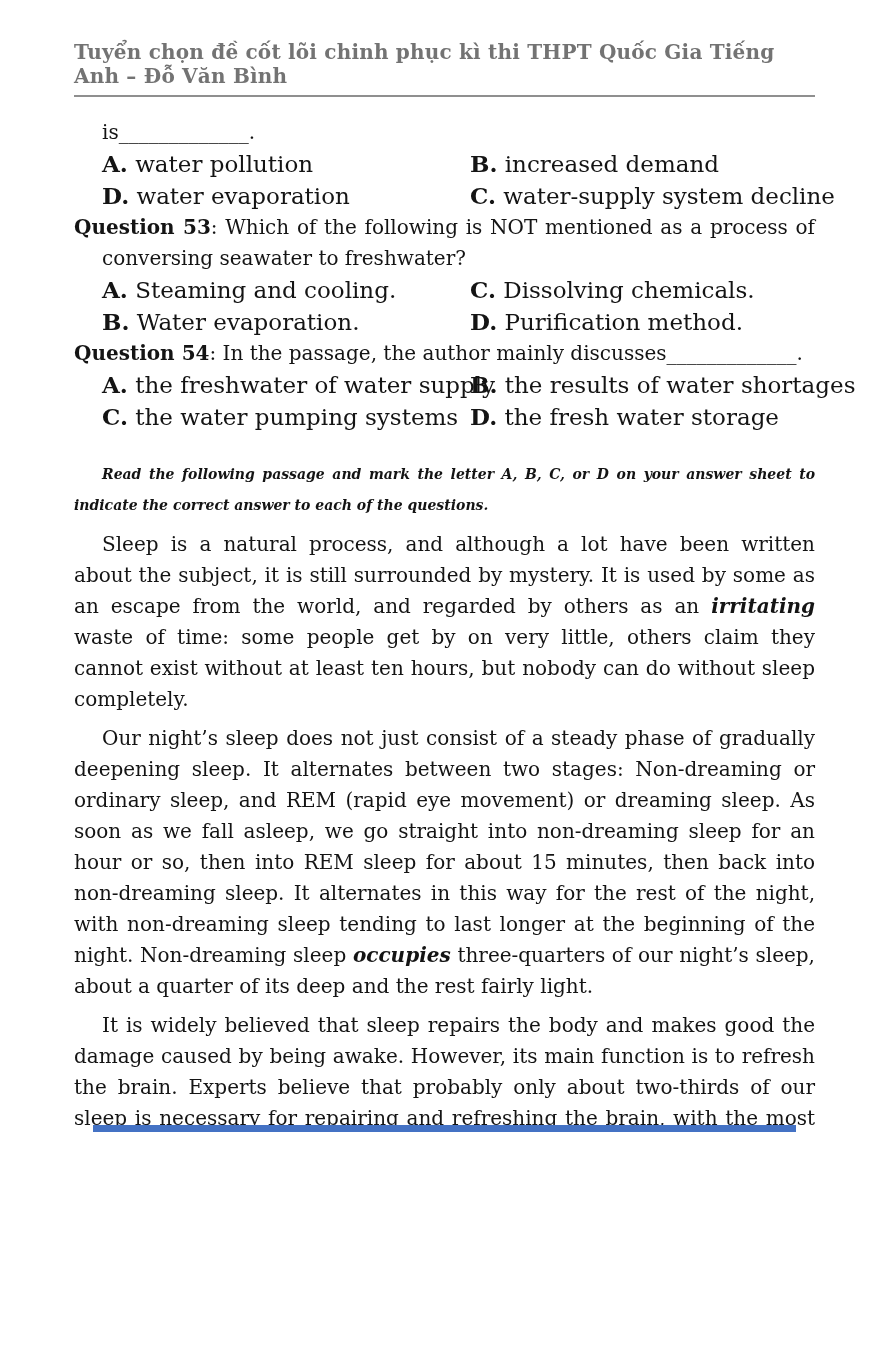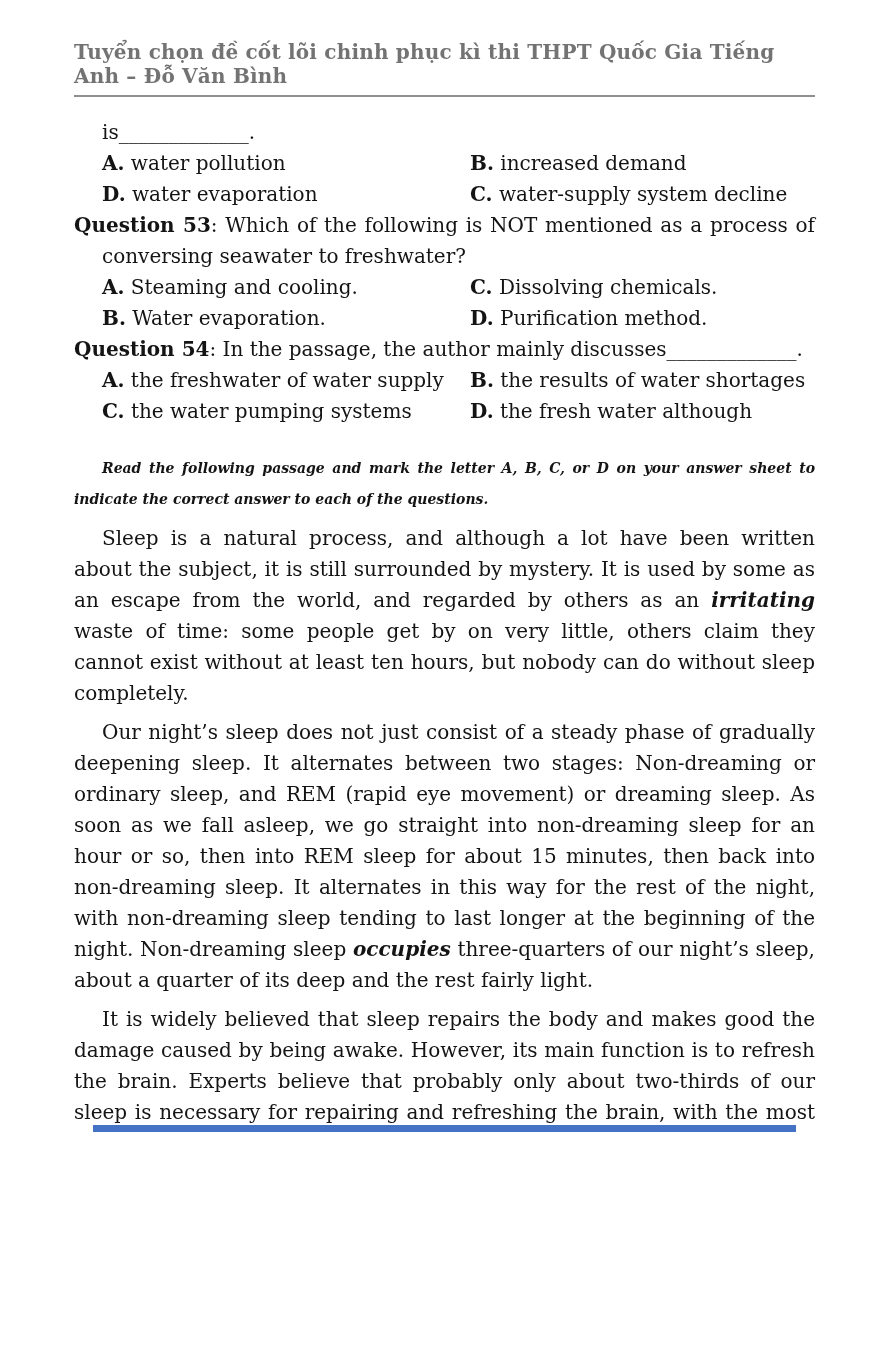--- a/index.html
+++ b/index.html
@@ -10,21 +10,21 @@
   .content{padding:40px 74px 0 74px;}
   .header-title{
     font-size:20px;font-weight:bold;color:#737373;letter-spacing:.2px;
     padding-bottom:7px;border-bottom:2px solid #8f8f8f;margin-bottom:20px;
   }
   .qline{margin:0;font-size:20px;line-height:31px;}
   .qline.stretch{text-align:justify;text-align-last:justify;}
   .qline b,.opt b{font-weight:bold;}
   .qcont{margin:0;padding-left:28px;font-size:20px;line-height:31px;}
   .opts{padding-left:28px;display:grid;grid-template-columns:368px 1fr;
-        font-size:20px;line-height:31px;}
+        font-size:23px;line-height:31px;}
   .opt{white-space:nowrap;}
   .instruction{
     margin:26px 0 6px 0;font-size:14px;line-height:31px;
     font-weight:bold;font-style:italic;text-align:justify;text-indent:28px;
   }
   .para{margin:8px 0 0 0;font-size:20px;line-height:31px;
         text-align:justify;text-indent:28px;}
   .bi{font-weight:bold;font-style:italic;}
   .page-number{
     position:absolute;left:70px;top:1250px;
@@ -61,21 +61,21 @@
             <div class="opt"><b>B.</b><span> Water evaporation.</span></div>
             <div class="opt"><b>D.</b><span> Purification method.</span></div>
           </div>
         </div>
         <div class="question">
           <p class="qline"><b>Question 54</b><span>: In the passage, the author mainly discusses_____________.</span></p>
           <div class="opts">
             <div class="opt"><b>A.</b><span> the freshwater of water supply</span></div>
             <div class="opt"><b>B.</b><span> the results of water shortages</span></div>
             <div class="opt"><b>C.</b><span> the water pumping systems</span></div>
-            <div class="opt"><b>D.</b><span> the fresh water although</span></div>
+            <div class="opt"><b>D.</b><span> the fresh water storage</span></div>
           </div>
         </div>
       </div>
 
     <p class="instruction">Read the following passage and mark the letter A, B, C, or D on your answer sheet to indicate the correct answer to each of the questions.</p>
 
     <div id="passage">
         <p class="para"><span>Sleep is a natural process, and although a lot have been written about the subject, it is still surrounded by mystery. It is used by some as an escape from the world, and regarded by others as an </span><span class="bi">irritating</span><span> waste of time: some people get by on very little, others claim they cannot exist without at least ten hours, but nobody can do without sleep completely.</span></p>
         <p class="para"><span>Our night’s sleep does not just consist of a steady phase of gradually deepening sleep. It alternates between two stages: Non-dreaming or ordinary sleep, and REM (rapid eye movement) or dreaming sleep. As soon as we fall asleep, we go straight into non-dreaming sleep for an hour or so, then into REM sleep for about 15 minutes, then back into non-dreaming sleep. It alternates in this way for the rest of the night, with non-dreaming sleep tending to last longer at the beginning of the night. Non-dreaming sleep </span><span class="bi">occupies</span><span> three-quarters of our night’s sleep, about a quarter of its deep and the rest fairly light.</span></p>
         <p class="para"><span>It is widely believed that sleep repairs the body and makes good the damage caused by being awake. However, its main function is to refresh the brain. Experts believe that probably only about two-thirds of our sleep is necessary for repairing and refreshing the brain, with the most valuable sleep coming in the first few hours of the non-dreaming period, the last few hours of sleep are not so essential. The brain can manage quite well with reduced sleep as long as it is uninterrupted sleep.</span></p>

